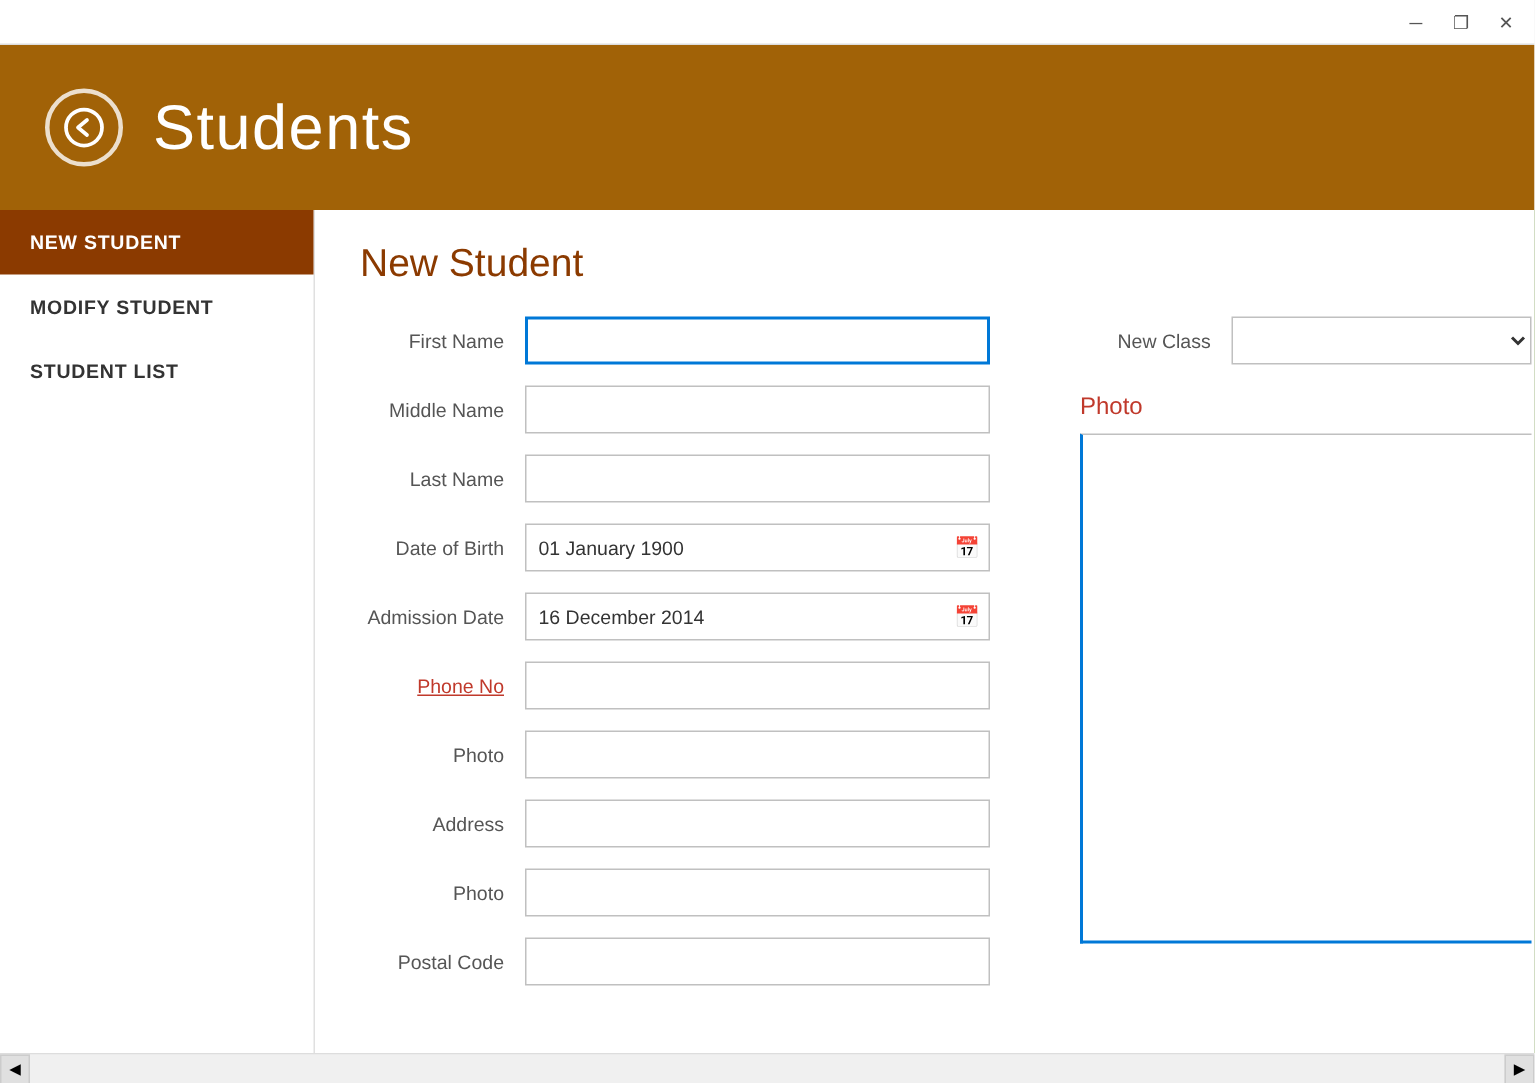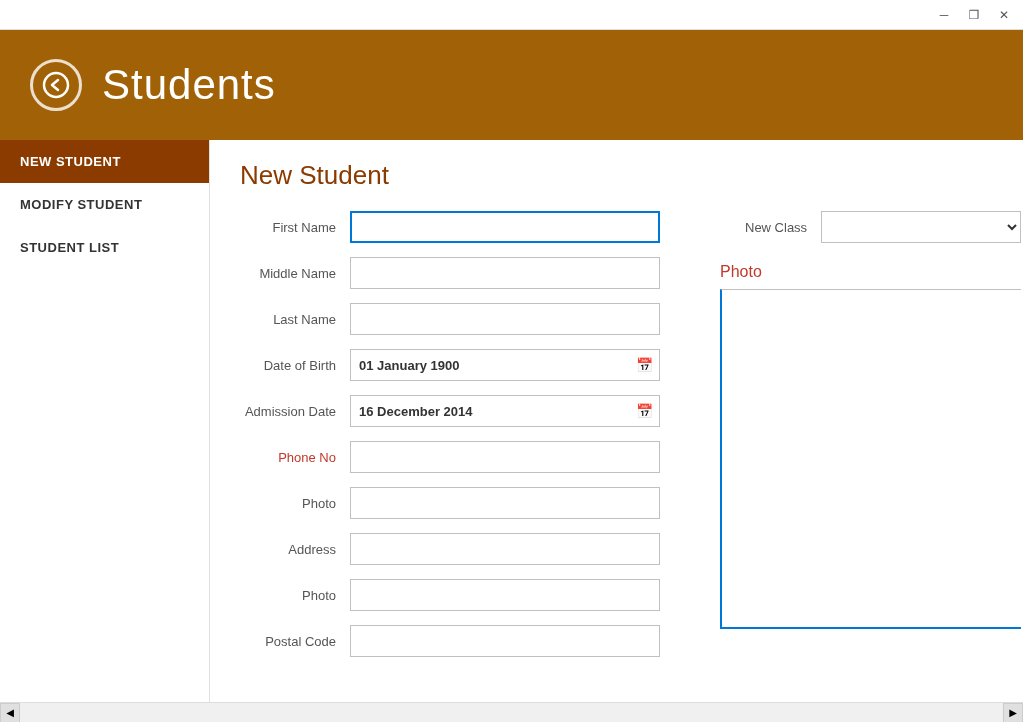--- a/index.html
+++ b/index.html
@@ -110,20 +110,21 @@
     .form-label {
       width: 110px;
       font-size: 13px;
       color: #555;
       text-align: right;
       padding-right: 14px;
       flex-shrink: 0;
     }
     .form-label.required {
       color: #c0392b;
+      text-decoration: underline;
     }
     .form-input {
       flex: 1;
       height: 32px;
       border: 1px solid #c0c0c0;
       padding: 0 8px;
       font-size: 13px;
       outline: none;
       color: #333;
       background: #fff;
@@ -138,21 +139,20 @@
     .date-input {
       width: 100%;
       height: 32px;
       border: 1px solid #c0c0c0;
       padding: 0 32px 0 8px;
       font-size: 13px;
       outline: none;
       color: #333;
       background: #fff;
       cursor: pointer;
-      font-weight: bold;
     }
     .date-icon {
       position: absolute;
       right: 6px;
       top: 50%;
       transform: translateY(-50%);
       font-size: 14px;
       color: #666;
       pointer-events: none;
     }

